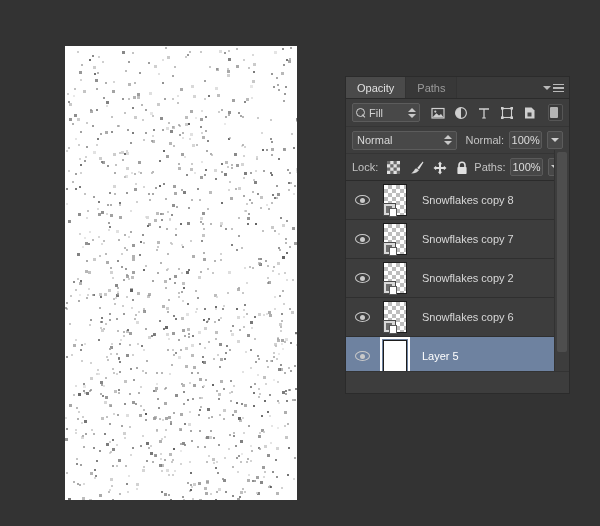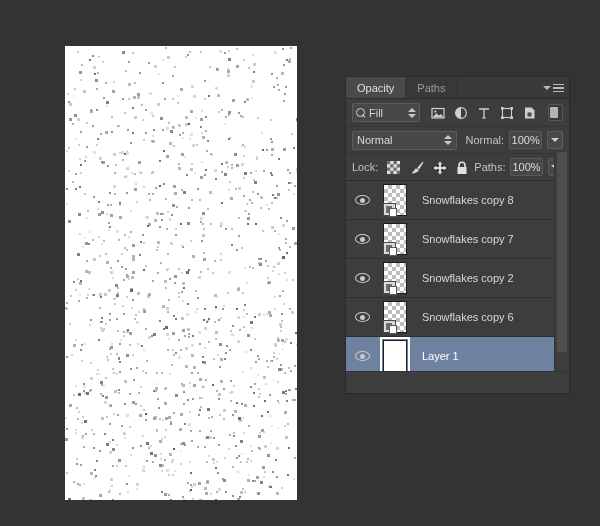--- a/index.html
+++ b/index.html
@@ -1553,21 +1553,21 @@
             <span class="eye">
               <span class="out"></span>
               <span class="pupil"></span>
             </span>
           </div>
           <div class="thumb-cell">
             <div class="thumb">
               <span class="thumb-sel-frame"></span>
             </div>
           </div>
-          <span class="layer-name">Layer 1</span>
+          <span class="layer-name">Layer 5</span>
         </div>
       </div>
 
     <div class="panel-footer"></div>
 
     <div class="scroll-gutter">
       <div class="scroll-thumb"></div>
     </div>
   </div>
 </div>

